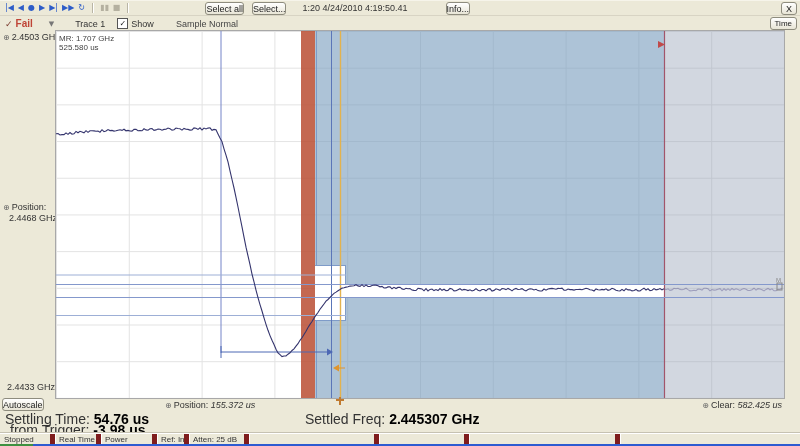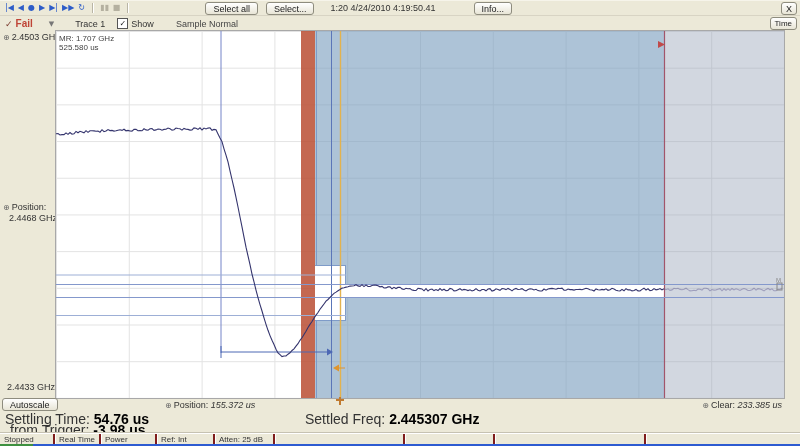--- a/index.html
+++ b/index.html
@@ -5,40 +5,40 @@
   html,body{margin:0;padding:0;width:800px;height:446px;overflow:hidden;}
   body{font-family:"Liberation Sans",sans-serif;background:#ece9d8;}
   .window{position:relative;width:800px;height:446px;background:#ece9d8;border-top:1px solid #f6f4ea;box-sizing:border-box;}
   .row1{display:flex;align-items:center;height:14px;padding:0 3px;border-bottom:1px solid #d8d4c4;}
   .row2{display:flex;align-items:center;height:15px;padding:0 3px;}
   .tgroup{display:flex;align-items:center;}
   .ticon{font-family:"DejaVu Sans",sans-serif;font-size:8px;line-height:10px;color:#2d5cc8;margin:0 2px;cursor:default;}
   .ticon.dis{color:#b4b0a0;}
   .vsep{width:1px;height:10px;background:#b9b5a5;box-shadow:1px 0 0 #ffffff;margin:0 5px;}
   .btn{font-family:"Liberation Sans",sans-serif;font-size:9px;line-height:10px;background:linear-gradient(#ffffff,#e8e5d6);
-       border:1px solid #8e8c7e;border-radius:3px;padding:1px 7px;color:#222;height:13px;box-sizing:border-box;cursor:default;}
+       border:1px solid #8e8c7e;border-radius:3px;padding:1px 0;color:#222;height:13px;box-sizing:border-box;cursor:default;}
   .timestamp{font-size:9px;color:#333;white-space:nowrap;}
   .failchk{font-family:"DejaVu Sans",sans-serif;font-size:9px;color:#7a3b2e;margin-left:2px;}
   .failtxt{font-size:10px;font-weight:bold;margin-left:3px;}
   .ddown{font-family:"DejaVu Sans",sans-serif;font-size:7px;color:#777;margin-left:16px;}
   .lbl9{font-size:9px;color:#333;}
   .cb{width:9px;height:9px;border:1px solid #555;background:#fff;display:inline-flex;align-items:center;justify-content:center;
       font-family:"DejaVu Sans",sans-serif;font-size:8px;color:#222;margin-left:12px;}
   .plot{position:absolute;background:#ffffff;border:1px solid #a8a8a8;box-sizing:content-box;}
   .region{position:absolute;}
   .ann{position:absolute;left:3px;top:3px;z-index:6;font-size:8px;line-height:9px;color:#444;}
   .yl{position:absolute;font-size:9px;color:#333;white-space:nowrap;}
   .anch{font-family:"DejaVu Sans",sans-serif;font-size:8px;color:#666;margin-right:2px;}
   .ital{font-style:italic;}
   .bz-lbl{position:absolute;font-size:9px;color:#333;white-space:nowrap;}
   .ro{position:absolute;font-size:14px;color:#333;white-space:nowrap;}
   .bval{font-weight:bold;color:#000;margin-left:4px;}
   .statusbar{position:absolute;top:432px;left:0;width:800px;height:11px;display:flex;align-items:stretch;
              font-size:8px;color:#333;background:#ece9d8;border-top:1px solid #ffffff;box-shadow:0 -1px 0 #c6c2b2;}
-  .seg{border-right:2px solid #7f1d1d;box-shadow:1px 0 0 #ffffff;padding:1px 0 0 4px;white-space:nowrap;overflow:hidden;box-sizing:border-box;}
+  .seg{border-right:5px solid #7f1d1d;box-shadow:1px 0 0 #ffffff;padding:1px 0 0 4px;white-space:nowrap;overflow:hidden;box-sizing:border-box;}
   .strip{position:absolute;top:443px;left:0;width:800px;height:3px;display:flex;}
   .flag{position:absolute;z-index:7;}
 </style>
 </head>
 <body>
 
 <div class="window">
 
   <div class="row1">
     <span class="tgroup">
@@ -111,31 +111,31 @@
         <rect x="721" y="252" width="5" height="7" fill="none" stroke="#888888"></rect>
         <text x="720" y="251" font-size="6" fill="#888888">M</text>
       </svg>
     </div>
 
   <div class="flag" style="left:339px;top:396px;width:2px;height:8px;background:#c07a30"></div>
   <div class="flag" style="left:336px;top:398px;width:8px;height:2px;background:#c07a30"></div>
 
   <button class="btn" style="position:absolute;left:2px;top:397px">Autoscale</button>
   <span class="bz-lbl" style="left:165px;top:399px"><span class="anch">⊕</span><span>Position:</span>&nbsp;<span class="ital">155.372 us</span></span>
-  <span class="bz-lbl" style="right:18px;top:399px"><span class="anch">⊕</span><span>Clear:</span>&nbsp;<span class="ital">233.385 us</span></span>
+  <span class="bz-lbl" style="right:18px;top:399px"><span class="anch">⊕</span><span>Clear:</span>&nbsp;<span class="ital">582.425 us</span></span>
 
   <span class="ro" style="left:5px;top:410px"><span>Settling Time:</span><span class="bval">54.76 us</span></span>
   <span class="ro" style="left:305px;top:410px"><span>Settled Freq:</span><span class="bval">2.445307 GHz</span></span>
   <span class="ro" style="left:10px;top:421px"><span>from Trigger:</span><span class="bval">-3.98 us</span></span>
 
   <div class="statusbar">
       <div class="seg" style="width: 55px;">Stopped</div>
       <div class="seg" style="width: 46px;">Real Time</div>
       <div class="seg" style="width: 56px;">Power</div>
-      <div class="seg" style="width: 58px;">Ref: Int</div>
+      <div class="seg" style="width: 32px;">Ref: Int</div>
       <div class="seg" style="width: 60px;">Atten: 25 dB</div>
       <div class="seg" style="width: 130px;"></div>
       <div class="seg" style="width: 90px;"></div>
       <div class="seg" style="width: 151px;"></div>
     </div>
 
   <div class="strip">
     <div style="width: 33px; height: 3px; background: rgb(62, 145, 64);"></div>
     <div style="flex: 1 1 0%; height: 3px; background: rgb(45, 91, 209);"></div>
   </div>

